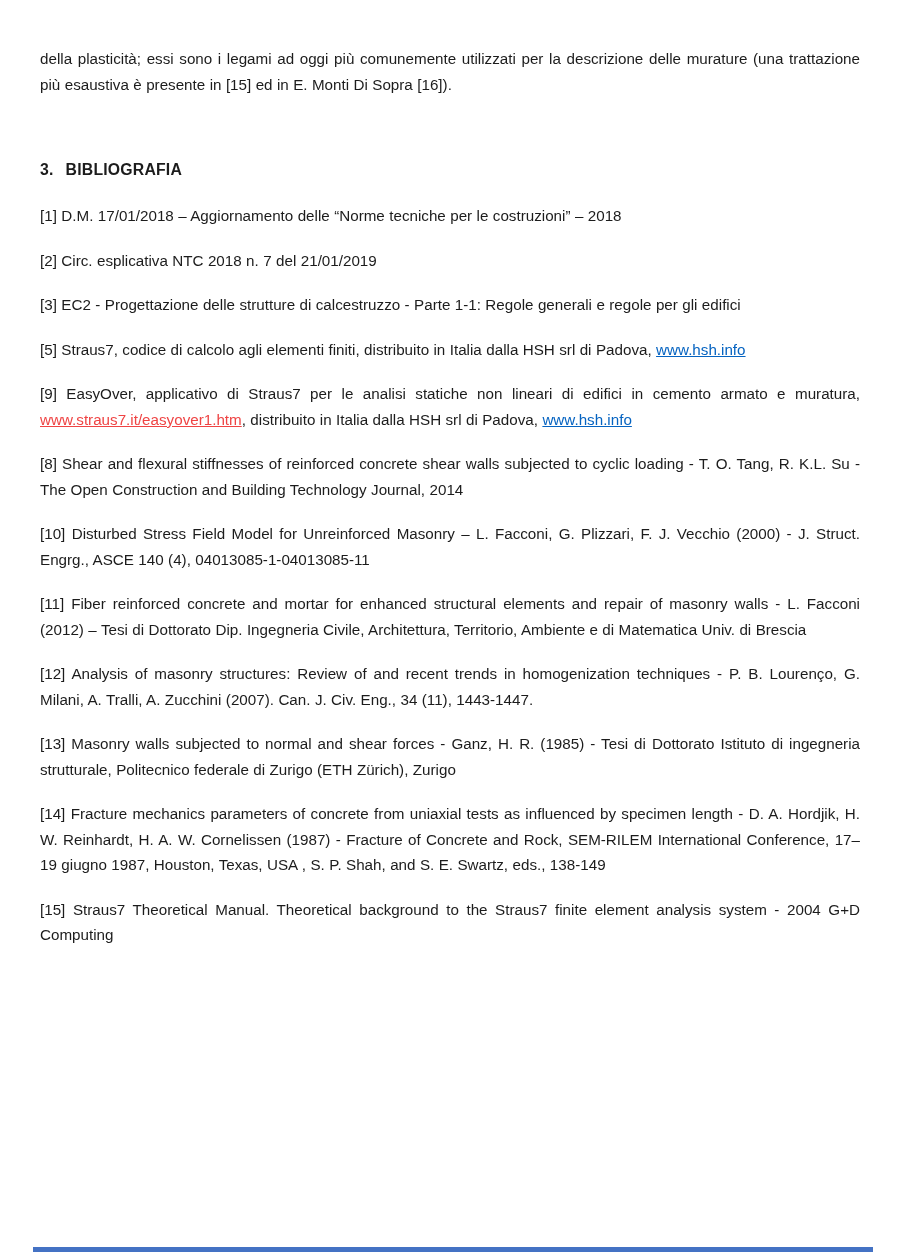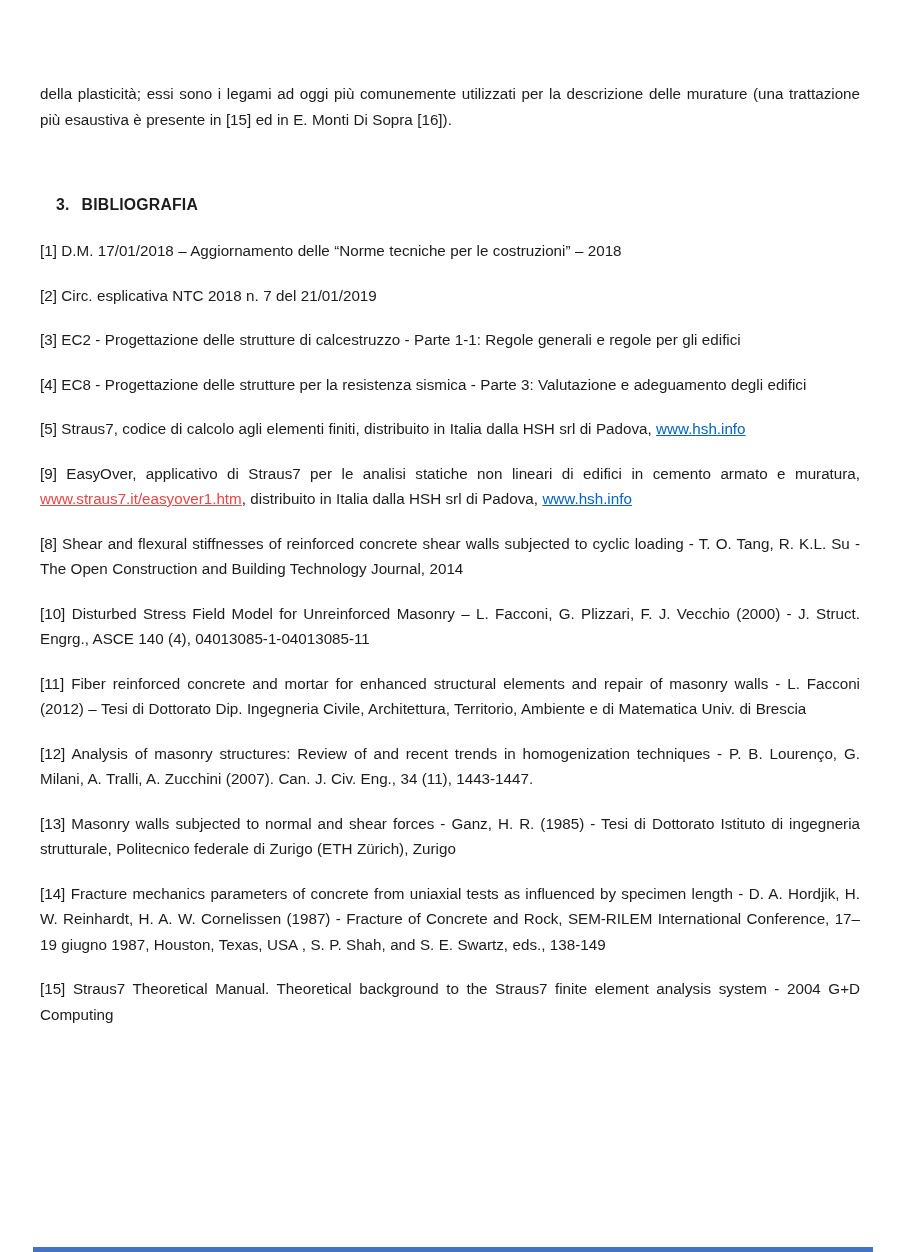--- a/index.html
+++ b/index.html
@@ -21,26 +21,25 @@
   .para {
     font-size: 15.2px;
     line-height: 25.5px;
     margin: 0 0 19px 0;
     text-align: justify;
     text-align-last: left;
     word-spacing: 0.2px;
   }
   .intro {
     margin-bottom: 64px;
-    margin-top: 35px;
   }
   .heading {
     font-size: 15.8px;
     font-weight: bold;
-    margin: 0 0 24px 16px;
+    margin: 0 0 24px 0;
     letter-spacing: 0.2px;
   }
   .heading .num {
     margin-right: 12px;
   }
   .link {
     color: #0563c1;
     text-decoration: underline;
     cursor: pointer;
   }
@@ -61,21 +60,20 @@
   <p class="para intro">della plasticità; essi sono i legami ad oggi più comunemente utilizzati per la descrizione delle murature (una trattazione più esaustiva è presente in [15] ed in E. Monti Di Sopra [16]).</p>
 
   <h2 class="heading">
     <span class="num">3.</span><span>BIBLIOGRAFIA</span>
   </h2>
 
   <div id="refs">
       <p class="para"><span>[1] D.M. 17/01/2018 – Aggiornamento delle “Norme tecniche per le costruzioni” – 2018</span></p>
       <p class="para"><span>[2] Circ. esplicativa NTC 2018 n. 7 del 21/01/2019</span></p>
       <p class="para"><span>[3] EC2 - Progettazione delle strutture di calcestruzzo - Parte 1-1: Regole generali e regole per gli edifici</span></p>
-      <p class="para"><span>[4] EC8 - Progettazione delle strutture per la resistenza sismica - Parte 3: Valutazione e adeguamento degli edifici</span></p>
       <p class="para"><span>[5] Straus7, codice di calcolo agli elementi finiti, distribuito in Italia dalla HSH srl di Padova, </span><a href="#" class="link" style="color: rgb(5, 99, 193);">www.hsh.info</a></p>
       <p class="para"><span>[9] EasyOver, applicativo di Straus7 per le analisi statiche non lineari di edifici in cemento armato e muratura, </span><a href="#" class="link" style="color: #ef4444;">www.straus7.it/easyover1.htm</a><span>, distribuito in Italia dalla HSH srl di Padova, </span><a href="#" class="link" style="color: rgb(5, 99, 193);">www.hsh.info</a></p>
       <p class="para"><span>[8] Shear and flexural stiffnesses of reinforced concrete shear walls subjected to cyclic loading - T. O. Tang, R. K.L. Su - The Open Construction and Building Technology Journal, 2014</span></p>
       <p class="para"><span>[10] Disturbed Stress Field Model for Unreinforced Masonry – L. Facconi, G. Plizzari, F. J. Vecchio (2000) - J. Struct. Engrg., ASCE 140 (4), 04013085-1-04013085-11</span></p>
       <p class="para"><span>[11] Fiber reinforced concrete and mortar for enhanced structural elements and repair of masonry walls - L. Facconi (2012) – Tesi di Dottorato Dip. Ingegneria Civile, Architettura, Territorio, Ambiente e di Matematica Univ. di Brescia</span></p>
       <p class="para"><span>[12] Analysis of masonry structures: Review of and recent trends in homogenization techniques - P. B. Lourenço, G. Milani, A. Tralli, A. Zucchini (2007). Can. J. Civ. Eng., 34 (11), 1443-1447.</span></p>
       <p class="para"><span>[13] Masonry walls subjected to normal and shear forces - Ganz, H. R. (1985) - Tesi di Dottorato Istituto di ingegneria strutturale, Politecnico federale di Zurigo (ETH Zürich), Zurigo</span></p>
       <p class="para"><span>[14] Fracture mechanics parameters of concrete from uniaxial tests as influenced by specimen length - D. A. Hordjik, H. W. Reinhardt, H. A. W. Cornelissen (1987) - Fracture of Concrete and Rock, SEM-RILEM International Conference, 17–19 giugno 1987, Houston, Texas, USA , S. P. Shah, and S. E. Swartz, eds., 138-149</span></p>
       <p class="para"><span>[15] Straus7 Theoretical Manual. Theoretical background to the Straus7 finite element analysis system - 2004 G+D Computing</span></p>
     </div>

